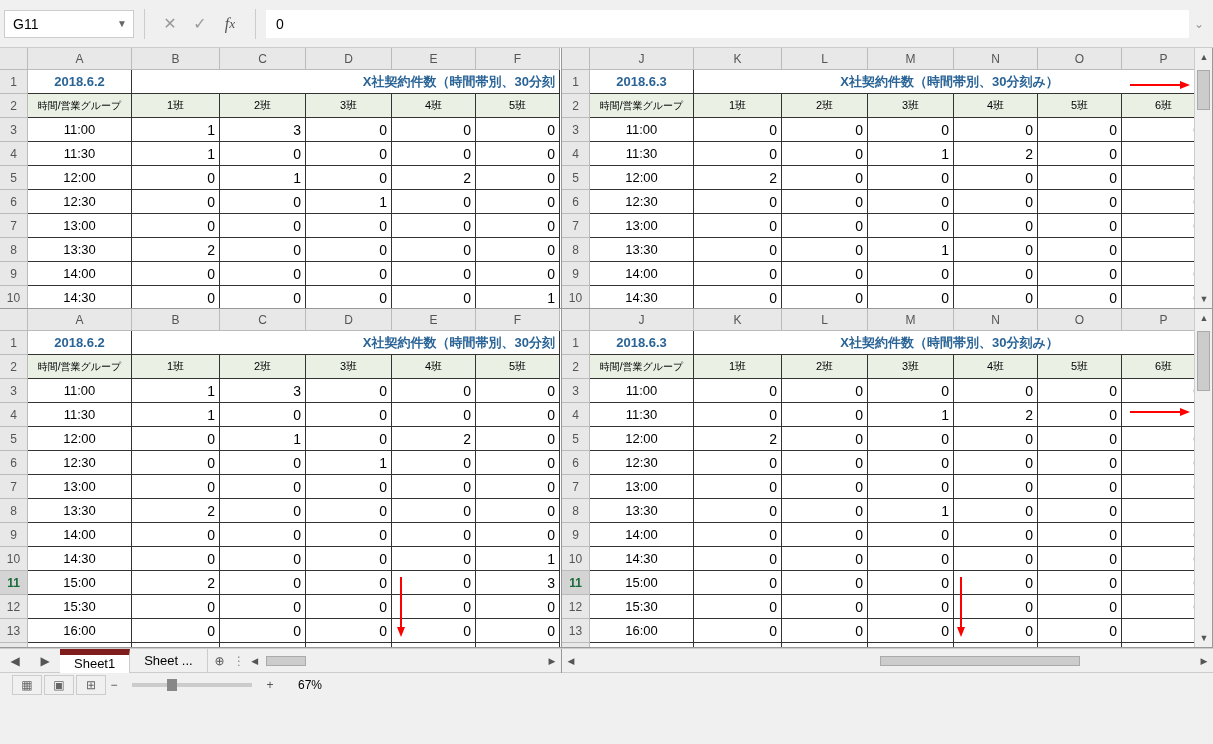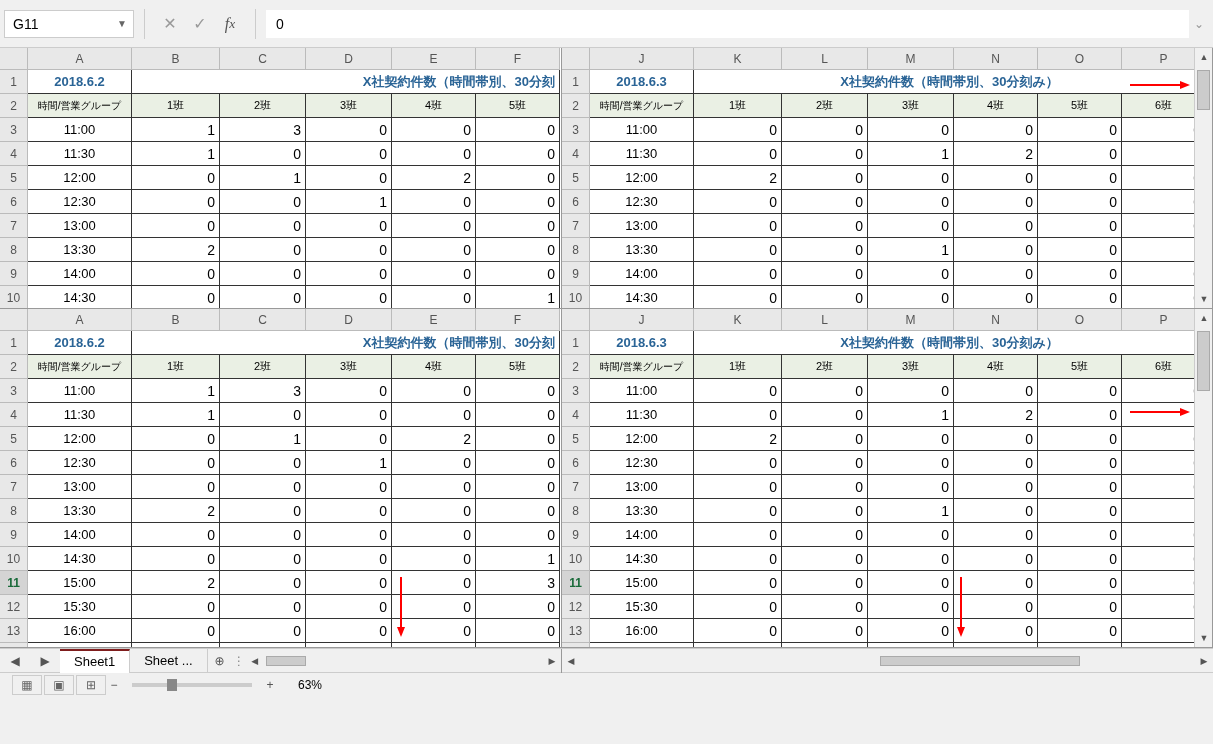--- a/index.html
+++ b/index.html
@@ -45,21 +45,21 @@
 .sthumb-h { position: absolute; top: 2px; bottom: 2px; background: #ccc; border: 1px solid #aaa; }
 
 
 .arrow-red { position: absolute; pointer-events: none; }
 .arrow-red svg { display: block; }
 
 
 .sheet-tabs { height: 24px; background: #f0f0f0; display: flex; align-items: center; border-top: 1px solid #ccc; }
 .tab-nav { width: 30px; display: flex; align-items: center; justify-content: center; color: #555; }
 .tab { padding: 0 14px; height: 24px; display: flex; align-items: center; font-size: 13px; border-right: 1px solid #ccc; }
-.tab.active { background: #fff; border-top: 2px solid #7f1d1d; }
+.tab.active { background: #fff; border-top: 6px solid #7f1d1d; }
 .tab-add { width: 24px; display: flex; align-items: center; justify-content: center; color: #555; }
 
 
 .status-bar { height: 24px; background: #f0f0f0; display: flex; align-items: center; padding: 0 10px; border-top: 1px solid #ccc; font-size: 12px; }
 .status-left { flex: 1; }
 .view-btn { width: 30px; height: 20px; display: flex; align-items: center; justify-content: center; color: #666; border: 1px solid #ccc; margin-left: 2px; }
 .zoom-slider { width: 120px; height: 4px; background: #ccc; margin: 0 10px; position: relative; }
 .zoom-thumb { position: absolute; top: -4px; width: 10px; height: 12px; background: #888; left: 35px; }
 .zoom-btn { width: 16px; text-align: center; color: #555; }
 </style>
@@ -666,14 +666,14 @@
 
 <div class="status-bar">
   <div class="view-btn">▦</div>
   <div class="view-btn">▣</div>
   <div class="view-btn">⊞</div>
   <div class="zoom-btn">−</div>
   <div class="zoom-slider">
       <div class="zoom-thumb"></div>
     </div>
   <div class="zoom-btn">+</div>
-  <div style="width:44px;text-align:right;">63%</div>
+  <div style="width:44px;text-align:right;">67%</div>
 </div>
 
 </body></html>

